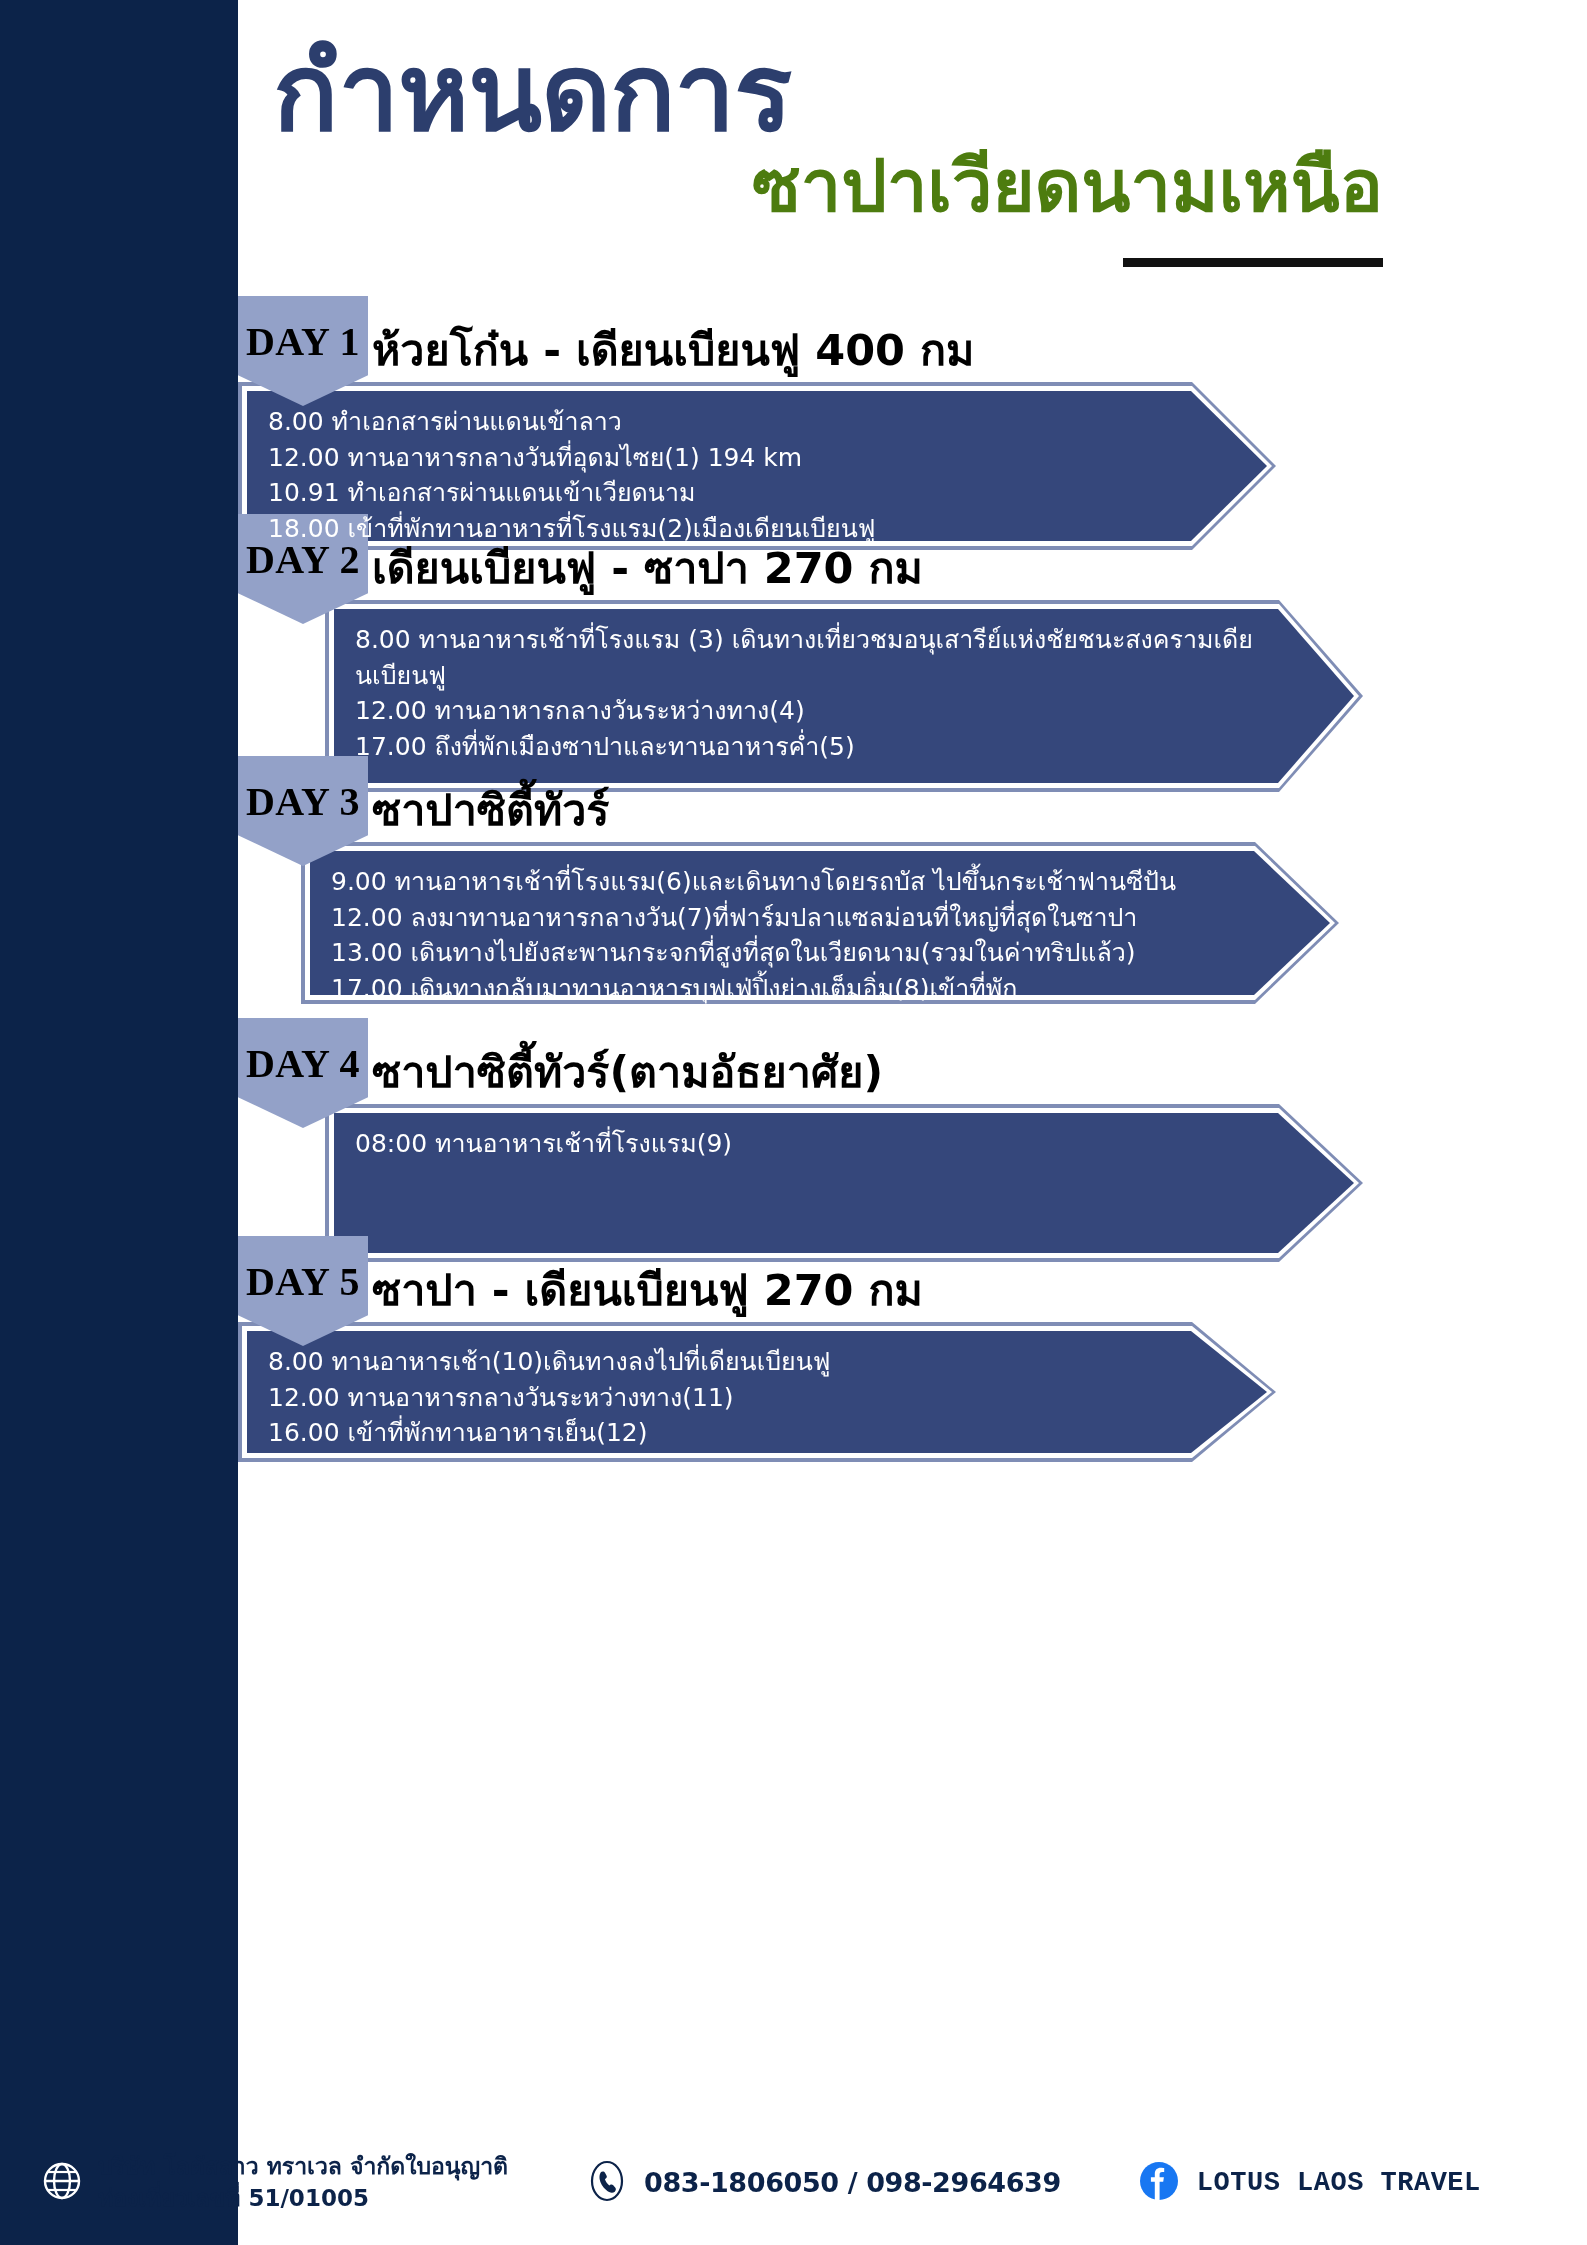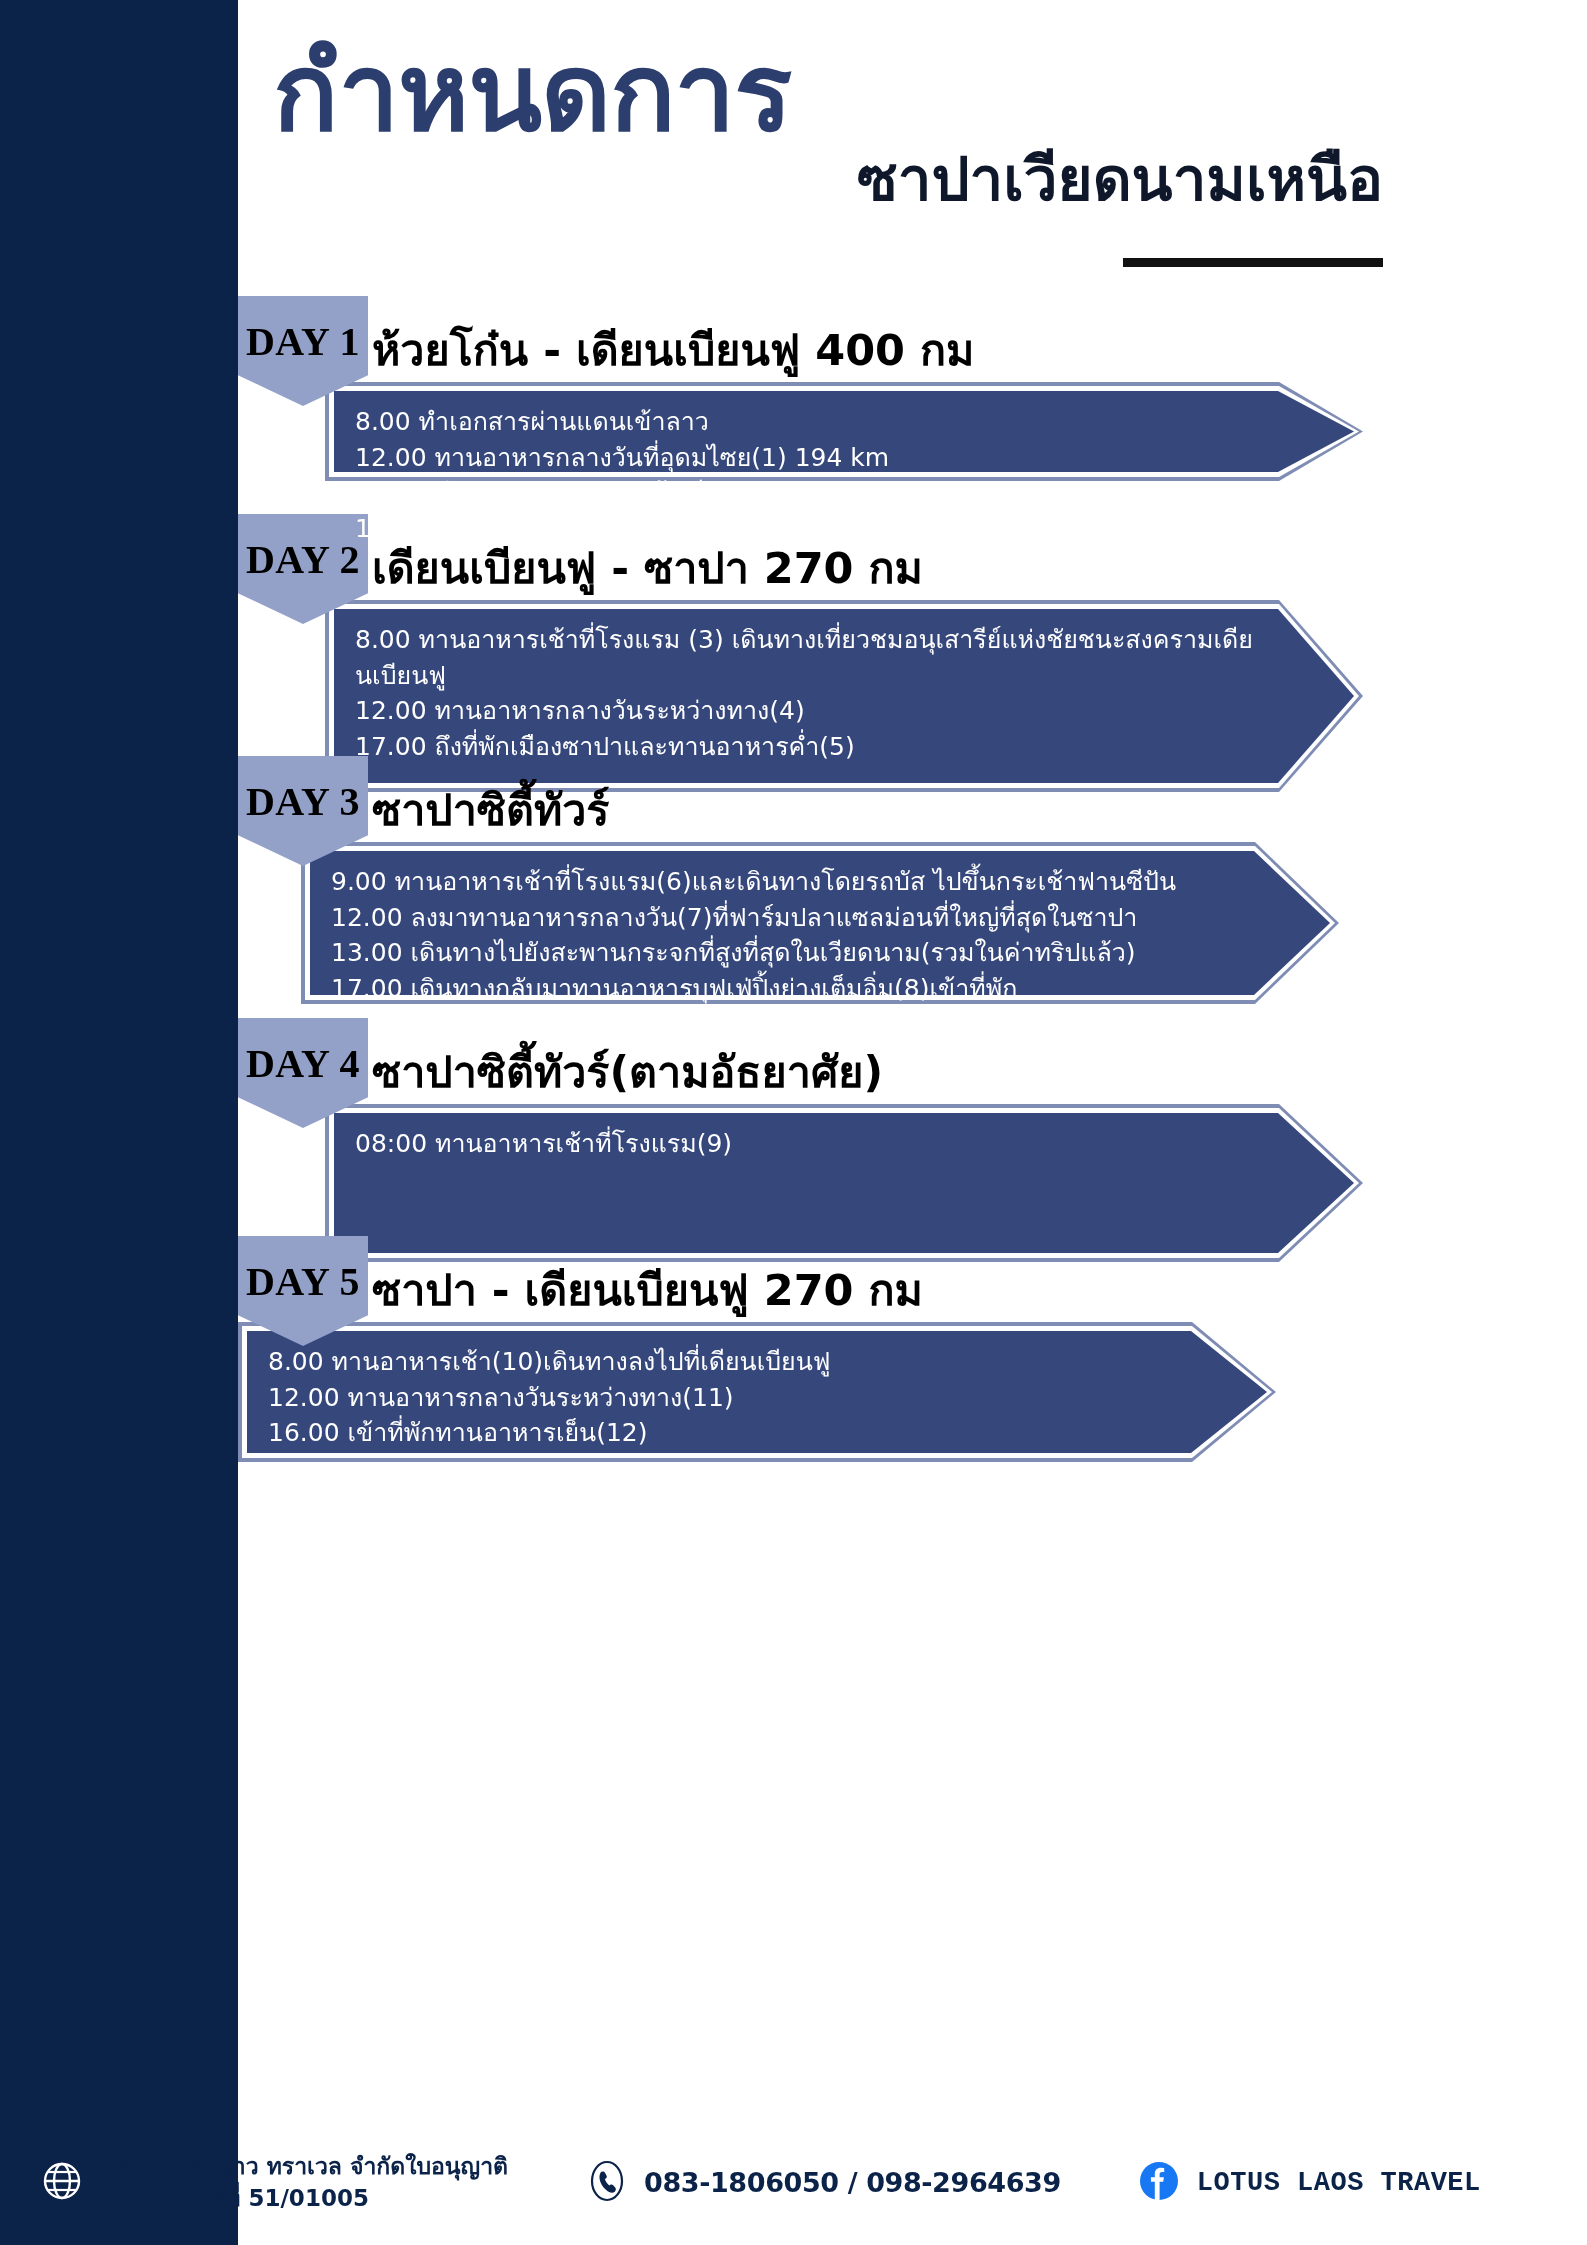--- a/index.html
+++ b/index.html
@@ -28,22 +28,22 @@
     font-size:108px; font-weight:700; line-height:1.16;
     color:#2c3e6d; letter-spacing:-1px;
     padding-left:35px;
   }
   .title-line2-row {
     display:flex; justify-content:flex-end;
     padding-right:95px; margin-top:-12px;
   }
   .title-line2 {
     font-family:"DejaVu Sans",sans-serif;
-    font-size:60px; font-weight:700; line-height:1.2;
-    color:#0f172a; text-align:right;
+    font-size:72px; font-weight:700; line-height:1.2;
+    color:#4d7c0f; text-align:right;
   }
   .title-underline {
     position:absolute; right:95px; top:228px;
     width:260px; height:9px; background:#111111;
   }
 
   
   .day-block { position:absolute; }
 
   .day-header { position:relative; height:88px; }
@@ -159,21 +159,21 @@
   </div>
   <div class="title-underline"></div>
 </div>
 
 <div class="day-block" style="left:238px; top:296px; width:1349px;">
   <div class="day-header">
     <div class="day-badge"></div>
     <div class="day-badge-label">DAY 1</div>
     <div class="day-title">ห้วยโก๋น - เดียนเบียนฟู 400 กม</div>
   </div>
-  <div class="day-body-outer arrow" style="margin-left:87px; width:1038px; height:99px; margin-top:-2px;">
+  <div class="day-body-outer arrow" style="width:1038px; height:168px; margin-top:-2px;">
     <div class="arrow-outline"></div>
     <div class="arrow-inner"></div>
     <div class="arrow-fill"></div>
     <div class="arrow-text">
       <div>8.00 ทำเอกสารผ่านแดนเข้าลาว</div>
       <div>12.00 ทานอาหารกลางวันที่อุดมไซย(1) 194 km</div>
       <div>10.91 ทำเอกสารผ่านแดนเข้าเวียดนาม</div>
       <div>18.00 เข้าที่พักทานอาหารที่โรงแรม(2)เมืองเดียนเบียนฟู</div>
     </div>
   </div>

